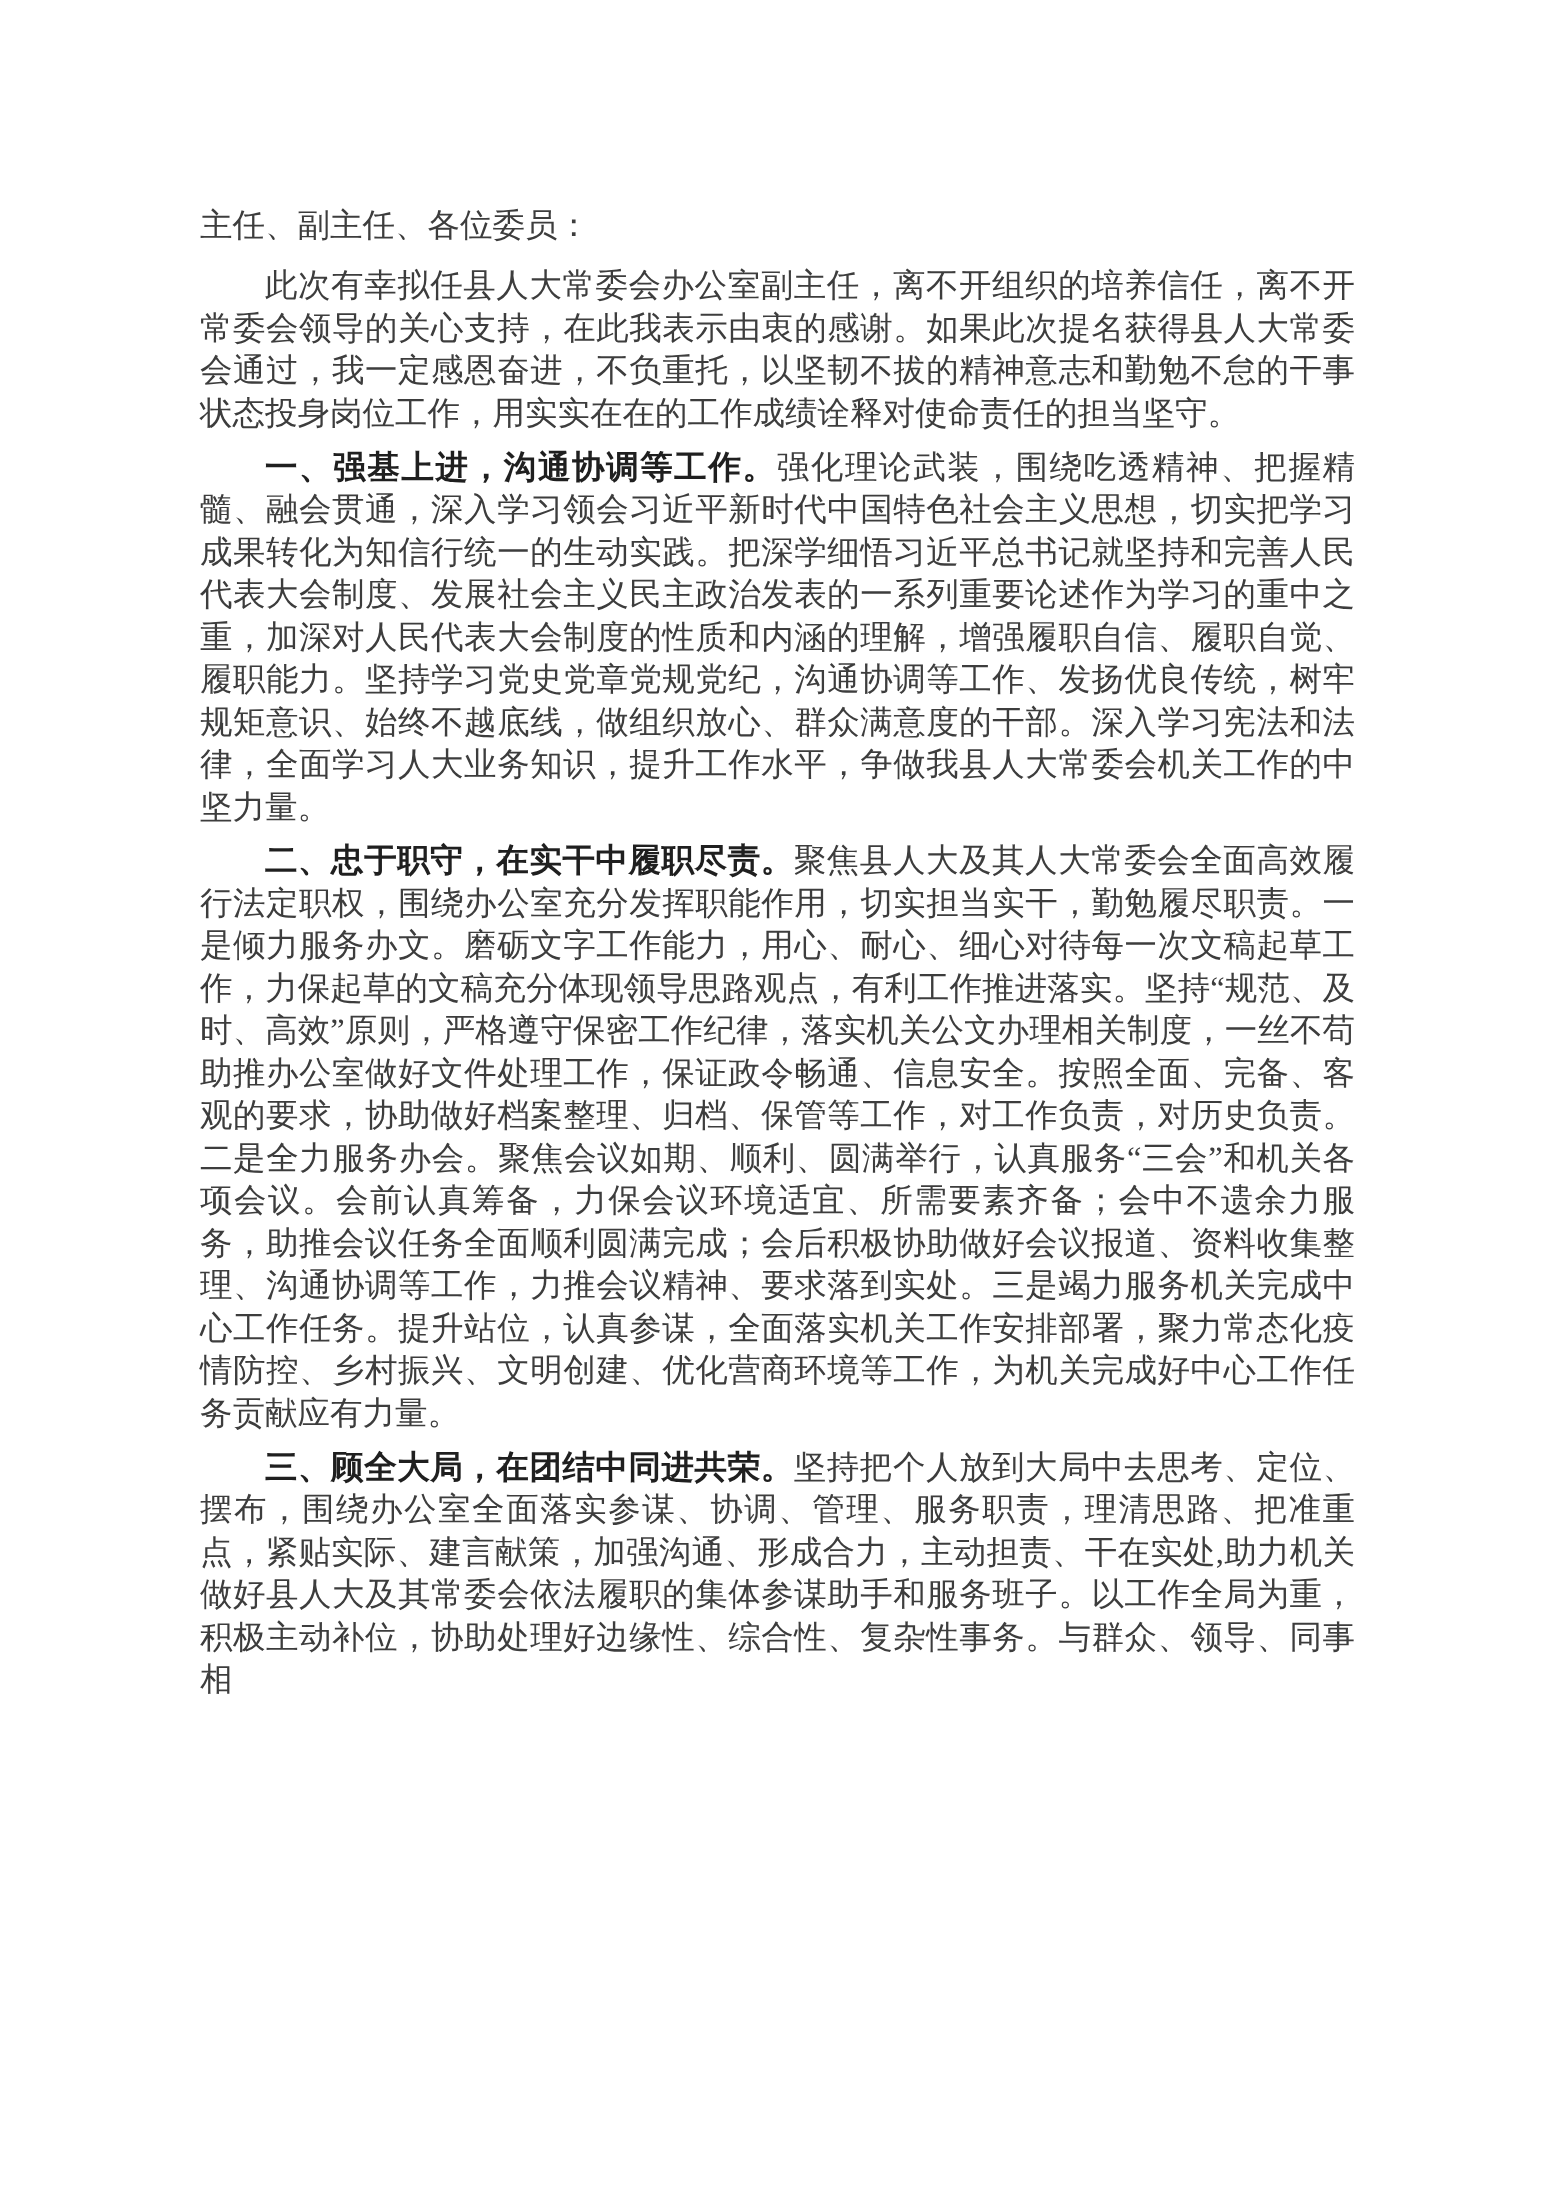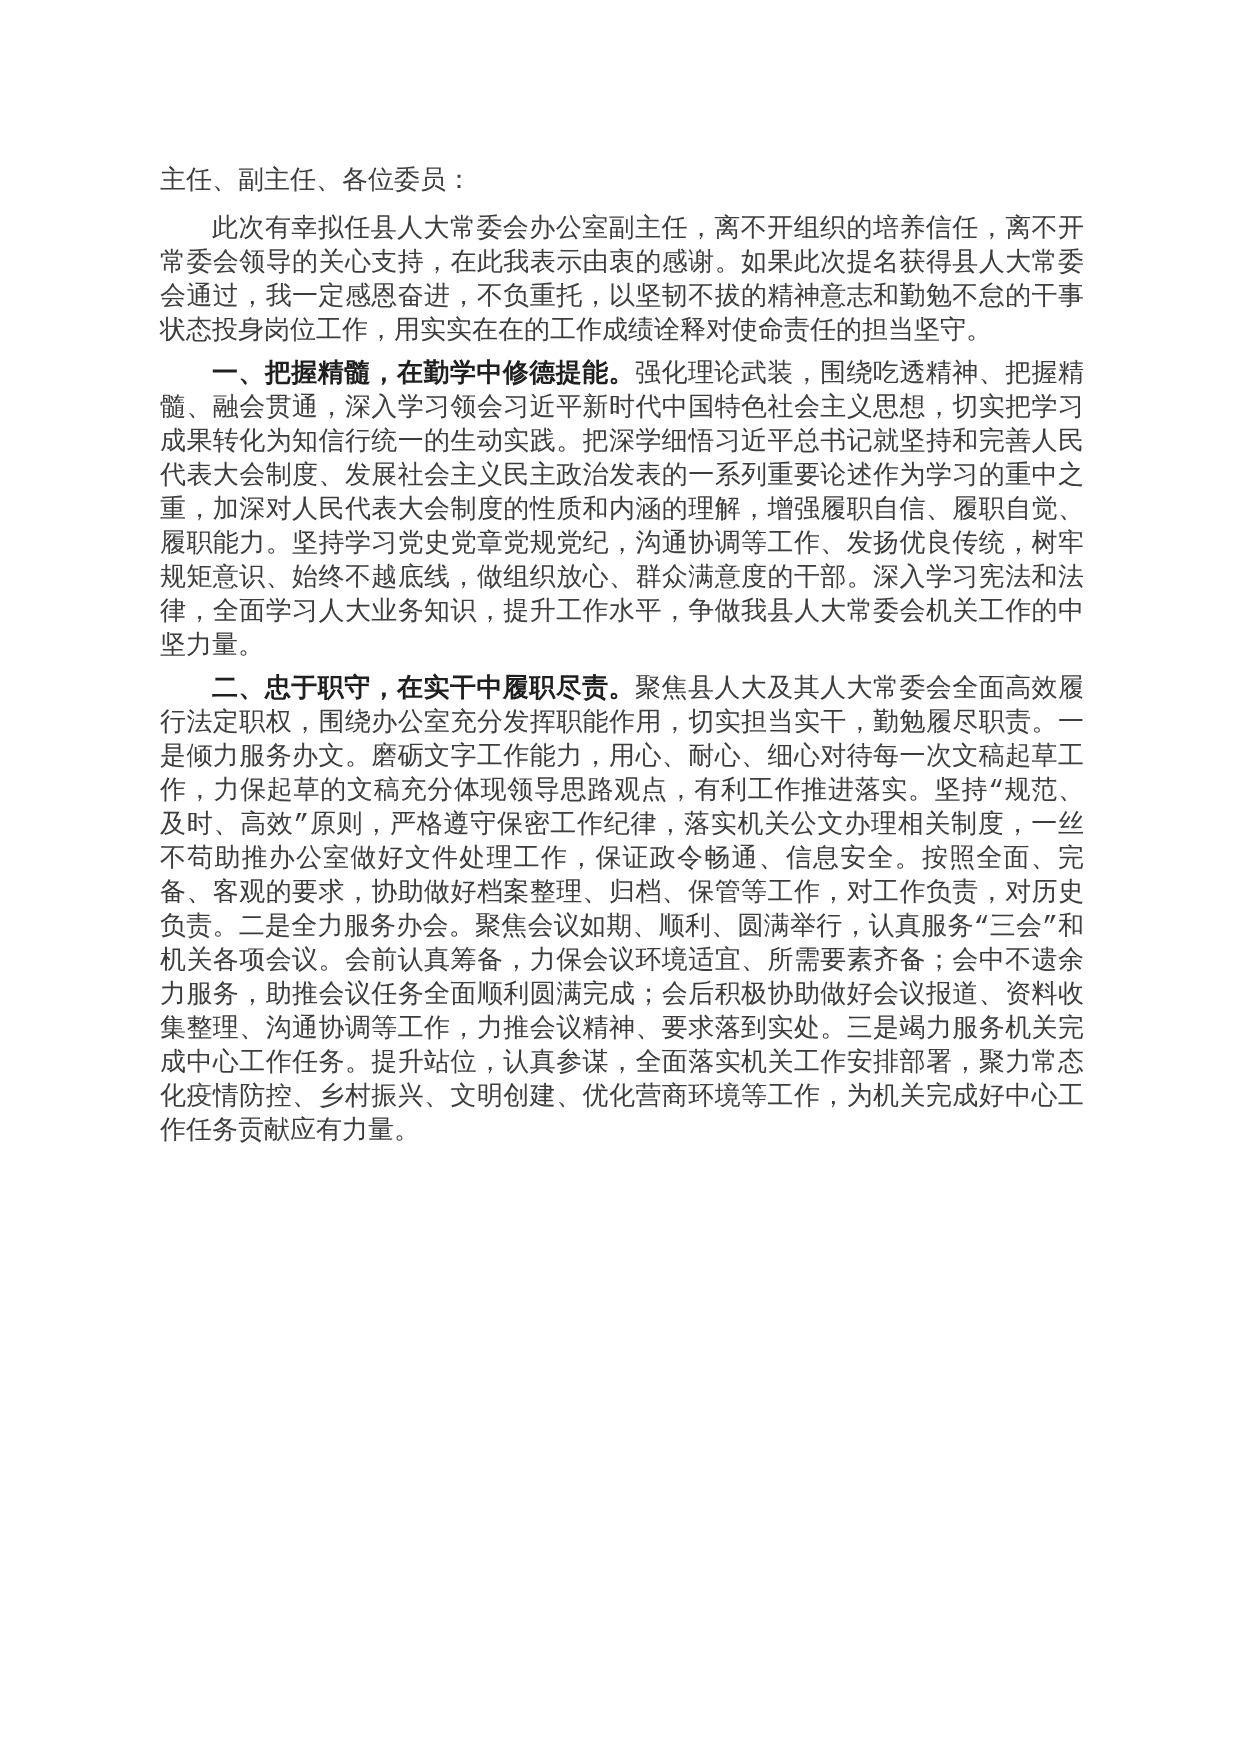--- a/index.html
+++ b/index.html
@@ -8,21 +8,21 @@
     background: #ffffff;
   }
   .page {
     position: relative;
     box-sizing: border-box;
     width: 1240px;
     height: 1754px;
     background: #ffffff;
     padding: 164px 156px 0 160px;
     overflow: hidden;
-    font-family: Liberation Mono, monospace;
+    font-family: Liberation Serif, serif;
     font-size: 26px;
     line-height: 34px;
     color: #3d3d3d;
   }
   .salutation {
     margin: 0 0 14px 0;
     text-align: left;
   }
   p.para {
     margin: 9px 0 0 0;
@@ -35,17 +35,18 @@
   }
 </style>
 </head>
 <body>
 
 <div class="page">
   <p class="salutation">主任、副主任、各位委员：</p>
 
   <p class="para"><span class="lead"></span><span>此次有幸拟任县人大常委会办公室副主任，离不开组织的培养信任，离不开常委会领导的关心支持，在此我表示由衷的感谢。如果此次提名获得县人大常委会通过，我一定感恩奋进，不负重托，以坚韧不拔的精神意志和勤勉不怠的干事状态投身岗位工作，用实实在在的工作成绩诠释对使命责任的担当坚守。</span></p>
 
-  <p class="para"><span class="lead">一、把握精髓，在勤学中修德提能。</span><span>强化理论武装，围绕吃透精神、把握精髓、融会贯通，深入学习领会习近平新时代中国特色社会主义思想，切实把学习成果转化为知信行统一的生动实践。把深学细悟习近平总书记就坚持和完善人民代表大会制度、发展社会主义民主政治发表的一系列重要论述作为学习的重中之重，加深对人民代表大会制度的性质和内涵的理解，增强履职自信、履职自觉、履职能力。坚持学习党史党章党规党纪，沟通协调等工作、发扬优良传统，树牢规矩意识、始终不越底线，做组织放心、群众满意度的干部。深入学习宪法和法律，全面学习人大业务知识，提升工作水平，争做我县人大常委会机关工作的中坚力量。</span></p>
+  <p class="para"><span class="lead">一、强基上进，沟通协调等工作。</span><span>强化理论武装，围绕吃透精神、把握精髓、融会贯通，深入学习领会习近平新时代中国特色社会主义思想，切实把学习成果转化为知信行统一的生动实践。把深学细悟习近平总书记就坚持和完善人民代表大会制度、发展社会主义民主政治发表的一系列重要论述作为学习的重中之重，加深对人民代表大会制度的性质和内涵的理解，增强履职自信、履职自觉、履职能力。坚持学习党史党章党规党纪，沟通协调等工作、发扬优良传统，树牢规矩意识、始终不越底线，做组织放心、群众满意度的干部。深入学习宪法和法律，全面学习人大业务知识，提升工作水平，争做我县人大常委会机关工作的中坚力量。</span></p>
 
   <p class="para"><span class="lead">二、忠于职守，在实干中履职尽责。</span><span>聚焦县人大及其人大常委会全面高效履行法定职权，围绕办公室充分发挥职能作用，切实担当实干，勤勉履尽职责。一是倾力服务办文。磨砺文字工作能力，用心、耐心、细心对待每一次文稿起草工作，力保起草的文稿充分体现领导思路观点，有利工作推进落实。坚持“规范、及时、高效”原则，严格遵守保密工作纪律，落实机关公文办理相关制度，一丝不苟助推办公室做好文件处理工作，保证政令畅通、信息安全。按照全面、完备、客观的要求，协助做好档案整理、归档、保管等工作，对工作负责，对历史负责。二是全力服务办会。聚焦会议如期、顺利、圆满举行，认真服务“三会”和机关各项会议。会前认真筹备，力保会议环境适宜、所需要素齐备；会中不遗余力服务，助推会议任务全面顺利圆满完成；会后积极协助做好会议报道、资料收集整理、沟通协调等工作，力推会议精神、要求落到实处。三是竭力服务机关完成中心工作任务。提升站位，认真参谋，全面落实机关工作安排部署，聚力常态化疫情防控、乡村振兴、文明创建、优化营商环境等工作，为机关完成好中心工作任务贡献应有力量。</span></p>
 
+  <p class="para"><span class="lead">三、顾全大局，在团结中同进共荣。</span><span>坚持把个人放到大局中去思考、定位、摆布，围绕办公室全面落实参谋、协调、管理、服务职责，理清思路、把准重点，紧贴实际、建言献策，加强沟通、形成合力，主动担责、干在实处,助力机关做好县人大及其常委会依法履职的集体参谋助手和服务班子。以工作全局为重，积极主动补位，协助处理好边缘性、综合性、复杂性事务。与群众、领导、同事相</span></p>
 </div>
 
 </body></html>

